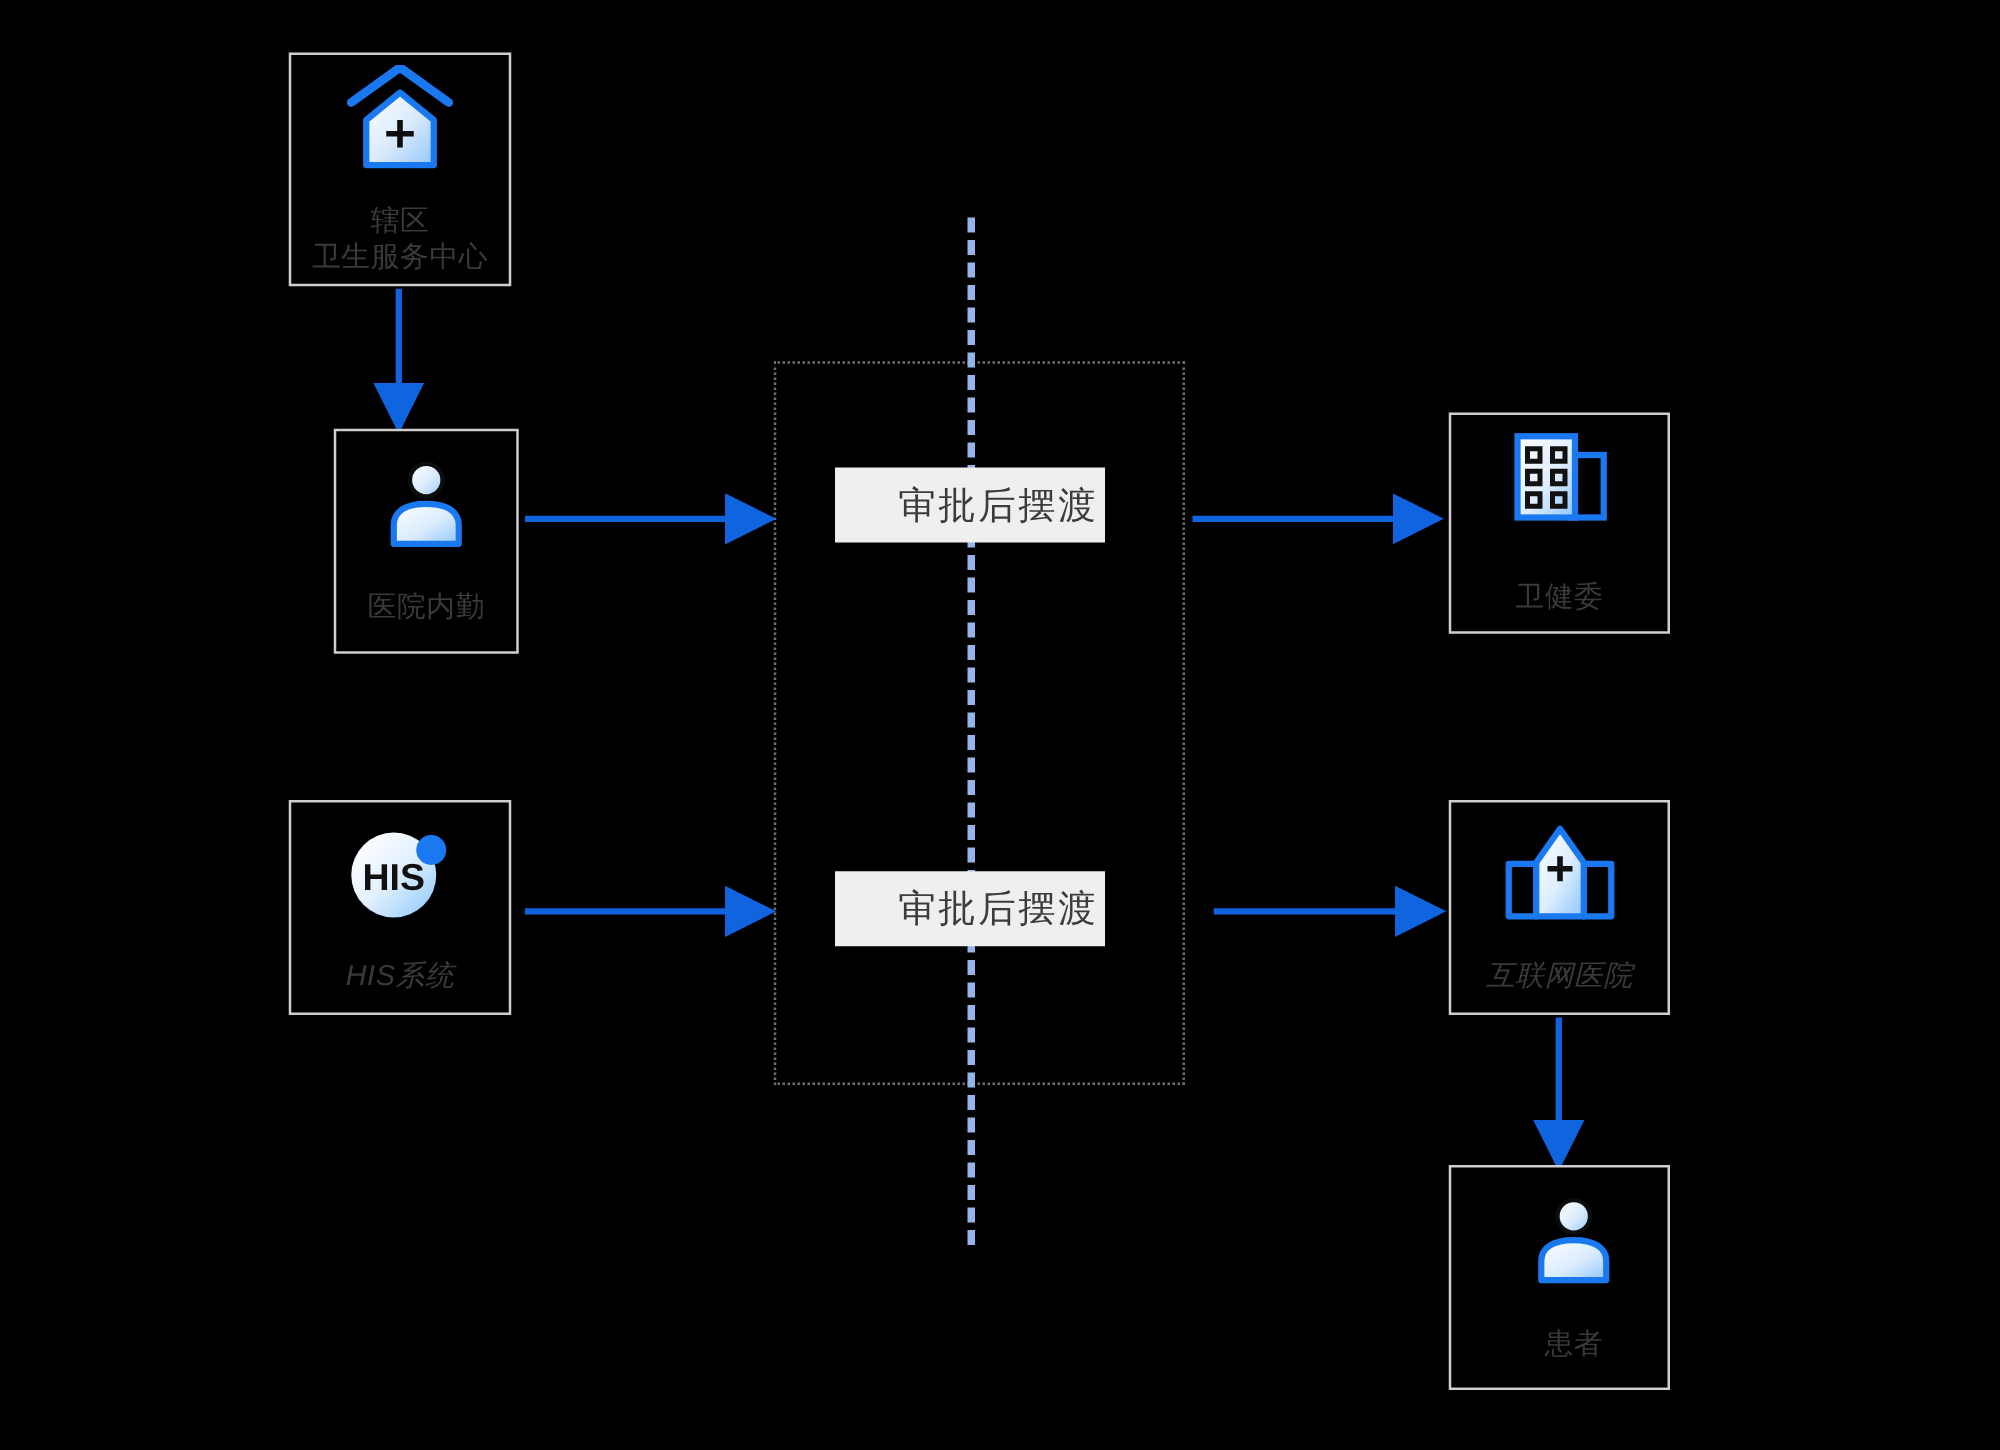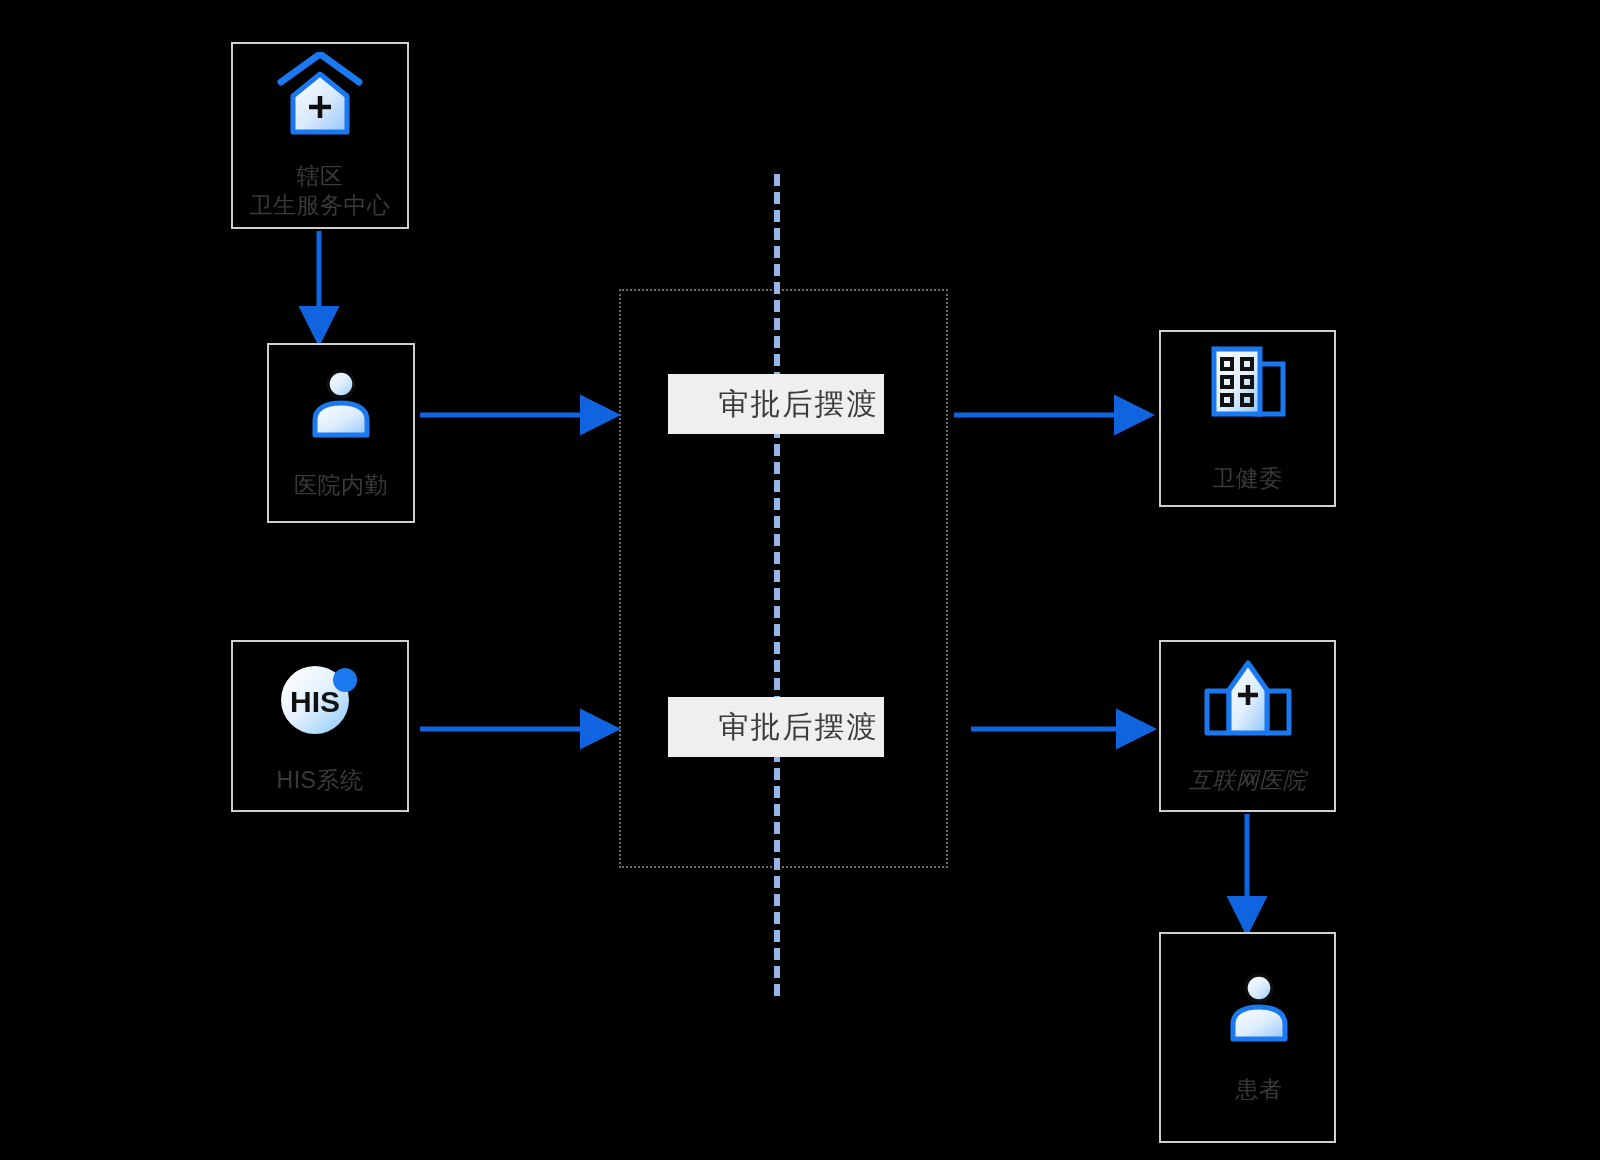--- a/index.html
+++ b/index.html
@@ -44,26 +44,26 @@
     white-space: pre-line;
     font-family: "Liberation Sans", "DejaVu Sans", sans-serif;
   }
 
   
   #node-community      { left: 231px;  top: 42px;  width: 178px; height: 187px; }
   #node-hospital-staff { left: 231px;  top: 343px; width: 148px; height: 180px; margin-left: 36px; }
   #node-his            { left: 231px;  top: 640px; width: 178px; height: 172px; }
   #node-health-comm    { left: 1159px; top: 330px; width: 177px; height: 177px; }
   #node-internet-hosp  { left: 1159px; top: 640px; width: 177px; height: 172px; }
-  #node-patient        { left: 1159px; top: 932px; width: 177px; height: 211px; padding-left: 23px; }
+  #node-patient        { left: 1159px; top: 932px; width: 177px; height: 180px; padding-left: 23px; }
 
   #node-community .node-label    { margin-top: 8px; }
   #node-hospital-staff .node-label { margin-top: 14px; }
-  #node-his .node-label          { margin-top: 12px; }
-  #node-health-comm .node-label  { margin-top: 28px; }
+  #node-his .node-label          { margin-top: 12px; font-style: italic; }
+  #node-health-comm .node-label  { margin-top: 28px; font-family: Liberation Serif, serif; }
   #node-internet-hosp .node-label{ margin-top: 10px; font-style: italic; }
   #node-patient .node-label      { margin-top: 14px; }
 
   
   #zone-dotted {
     position: absolute;
     left: 619px;
     top: 289px;
     width: 329px;
     height: 579px;

